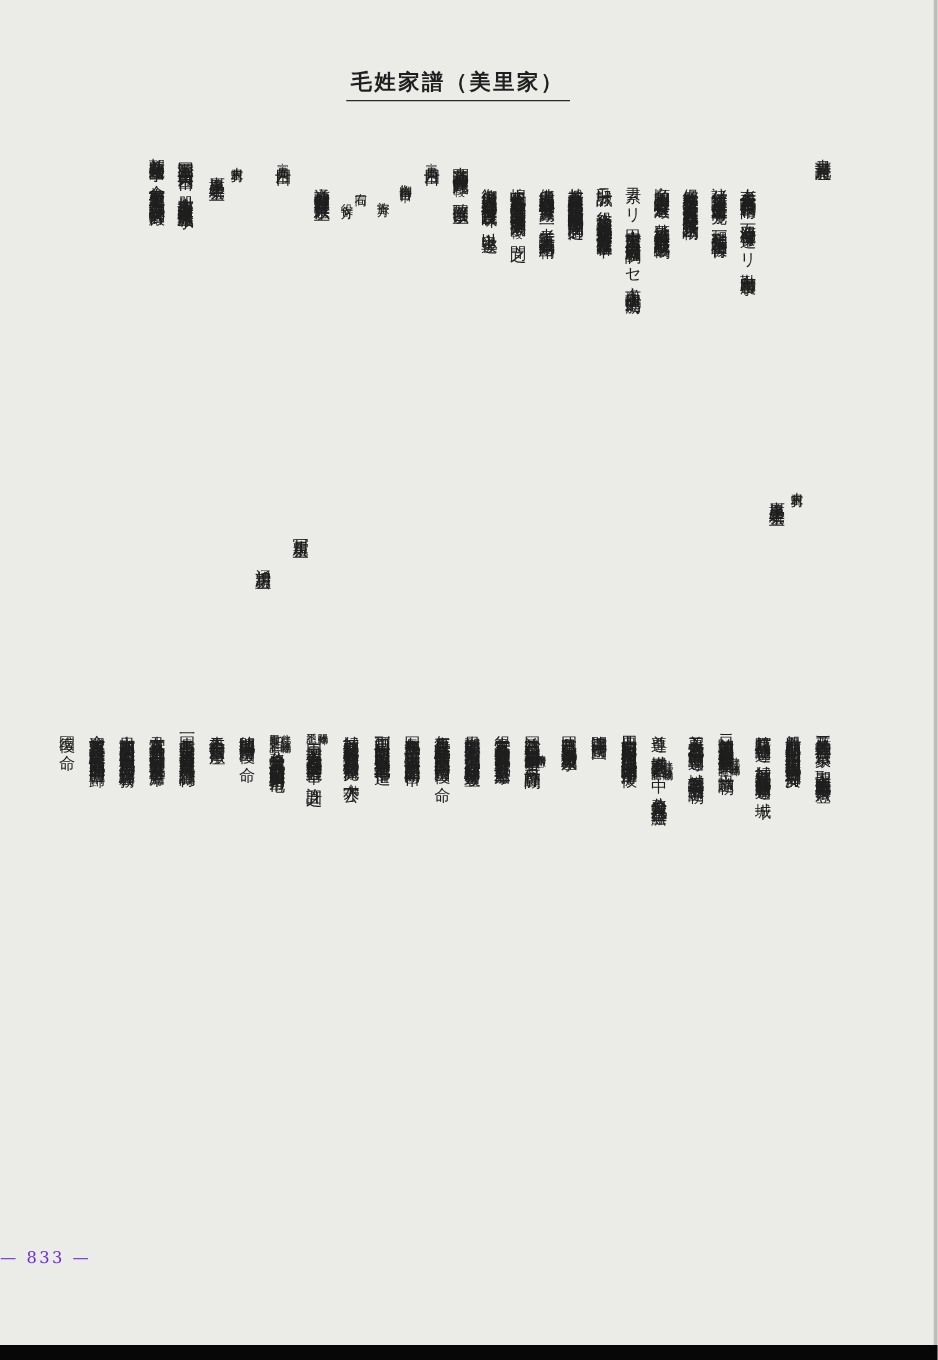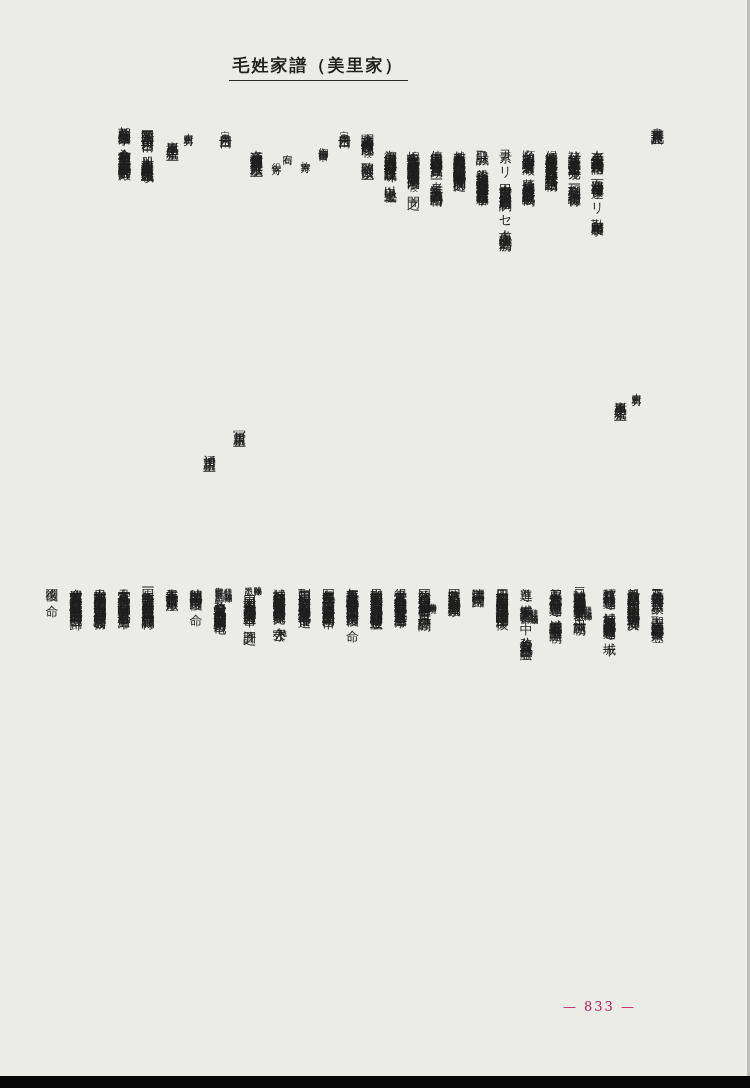--- a/index.html
+++ b/index.html
@@ -11,21 +11,21 @@
   }
   .scan-edge-bottom {
     position:absolute; left:0; bottom:0; width:750px; height:12px;
     background:#070707;
   }
   .scan-edge-right {
     position:absolute; right:0; top:0; width:3px; height:1088px;
     background:#bdbdbb;
   }
   .title-wrap {
-    position:absolute; top:54px; left:0; width:636px; text-align:center;
+    position:absolute; top:54px; left:0; width:636px; text-align:center;padding-left:48px;
   }
   .title-wrap .title {
     display:inline-block; font-size:17px; font-weight:600; letter-spacing:2px;
     border-bottom:1.5px solid #2a2a2a; padding:0 4px 3px 4px;
   }
   .vblock {
     position:absolute; writing-mode:vertical-rl; text-orientation:upright;
     line-height:1;
   }
   #upper-block { top:115px; right:86px; width:604px; height:448px; }
@@ -38,22 +38,22 @@
   .col.small { font-size:10px; margin-left:8px; }
   .tiny { font-size:9px; }
   .gloss { font-size:8px; letter-spacing:0; }
   .warichu {
     display:inline-block; writing-mode:vertical-rl; text-orientation:upright;
     font-size:8px; letter-spacing:0.5px; line-height:1.15; margin:2px 0;
     vertical-align:middle;
   }
   .wrow { display:block; }
   .page-number {
-    position:absolute; top:999px; left:0; width:636px; text-align:right;
-    font-size:13px; letter-spacing:2px; color:#be185d;
+    position:absolute; top:999px; left:0; width:636px; text-align:left;
+    font-size:13px; letter-spacing:2px; color:#6d28d9;
   }
 </style>
 </head>
 <body>
 
 <div class="title-wrap">
   <span class="title">毛姓家譜（美里家）</span>
 </div>
 
 <div id="upper-block" class="vblock">

